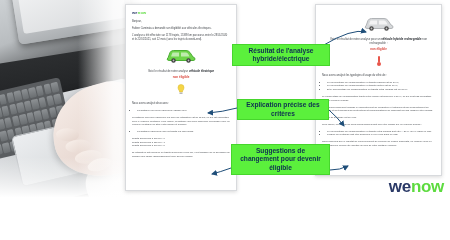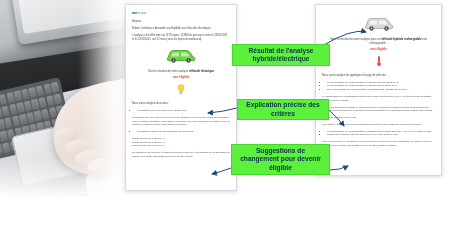--- a/index.html
+++ b/index.html
@@ -346,14 +346,17 @@
 
     <path d="M231,168 Q220,172 212,174" stroke="#1f4e79" stroke-width="1" fill="none" marker-end="url(#ah)"></path>
 
     <path d="M330,170 Q340,170 348,166" stroke="#1f4e79" stroke-width="1" fill="none" marker-end="url(#ah)"></path>
   </svg>
 
   <div class="callout" id="callout-1">Résultat de l'analyse hybride/électrique</div>
   <div class="callout" id="callout-2">Explication précise des critères</div>
   <div class="callout" id="callout-3">Suggestions de changement pour devenir éligible</div>
 
+  <div id="brand">
+    <span class="we">we</span><span class="now">now</span>
+  </div>
 
 </div>
 
 </body></html>

